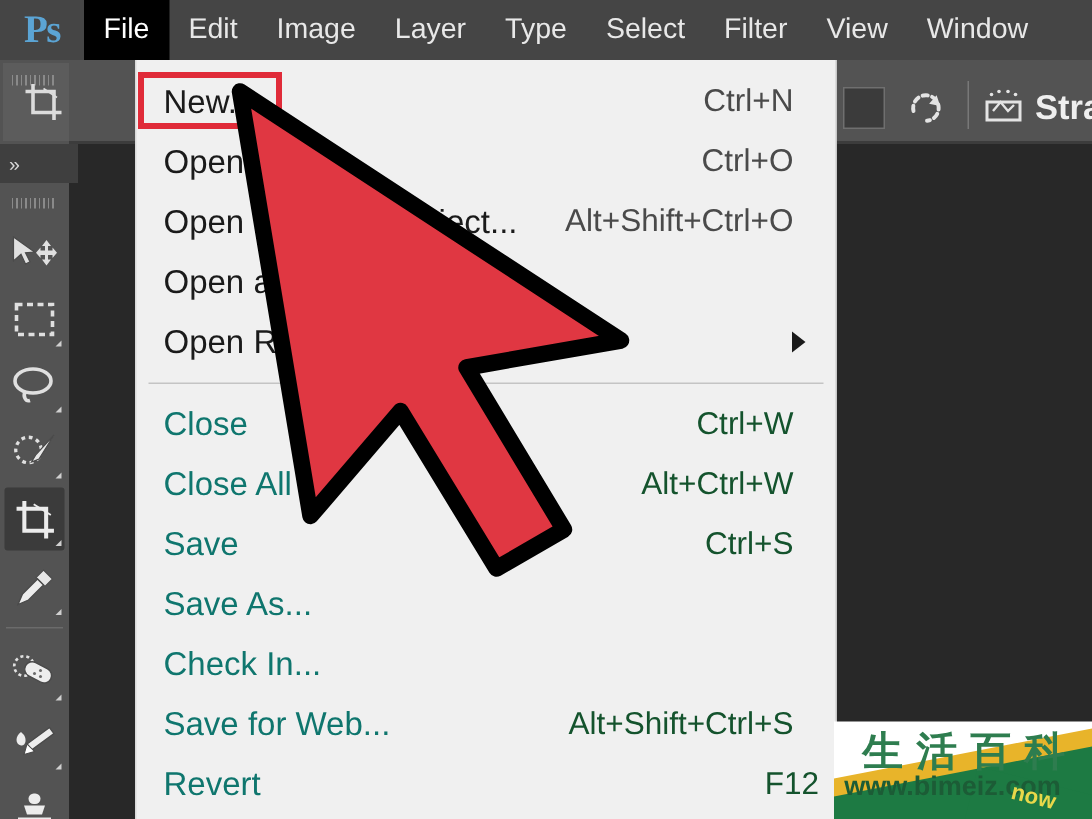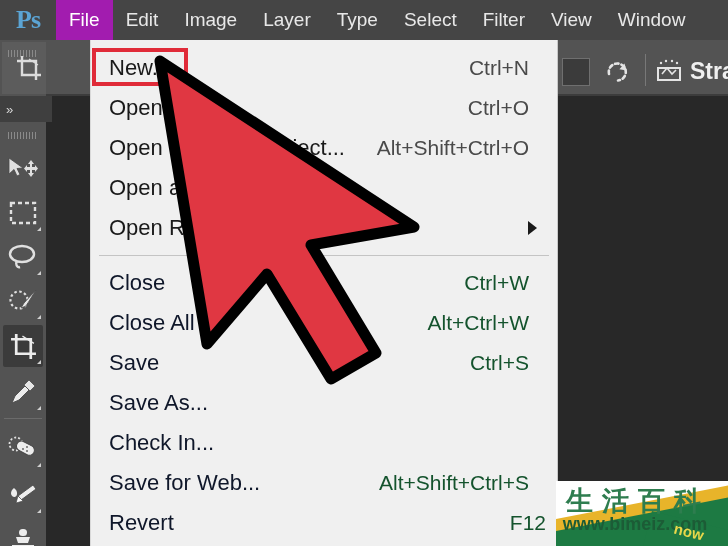--- a/index.html
+++ b/index.html
@@ -41,21 +41,21 @@
   .menubar-item {
     height: 40px;
     padding: 0 13px;
     display: flex;
     align-items: center;
     color: #e8e8e8;
     font-size: 19px;
     white-space: nowrap;
   }
   .menubar-item.active {
-    background: #a21caf;
+    background: #000000;
     color: #ffffff;
   }
 
   
   #optionsbar {
     position: absolute;
     left: 0; top: 40px;
     width: 728px; height: 56px;
     background: #535353;
     display: flex;
@@ -169,21 +169,21 @@
     display: flex;
     align-items: center;
   }
   .menu-label {
     position: absolute;
     left: 18px;
     font-size: 22px;
     color: #1a1a1a;
     white-space: nowrap;
   }
-  .menu-label.disabled { color: #0f172a; }
+  .menu-label.disabled { color: #0f766e; }
   .menu-shortcut {
     position: absolute;
     right: 28px;
     font-size: 21px;
     color: #4a4a4a;
     white-space: nowrap;
   }
   .menu-shortcut.disabled { color: #14532d; }
   .menu-arrow {
     position: absolute;
@@ -246,21 +246,21 @@
     left: 96px; top: 30px;
     width: 110px; height: 46px;
     background: #1d7a43;
     transform: rotate(14deg);
     transform-origin: left top;
   }
   #wm-cn {
     position: absolute;
     left: 10px; top: 2px;
     width: 162px;
-    text-align: left;
+    text-align: center;
     font-size: 27px;
     color: #2e7d4f;
     font-family: "DejaVu Sans", sans-serif;
     letter-spacing: 9px;
     font-weight: bold;
     white-space: nowrap;
   }
   #wm-url {
     position: absolute;
     left: 4px; top: 33px;

